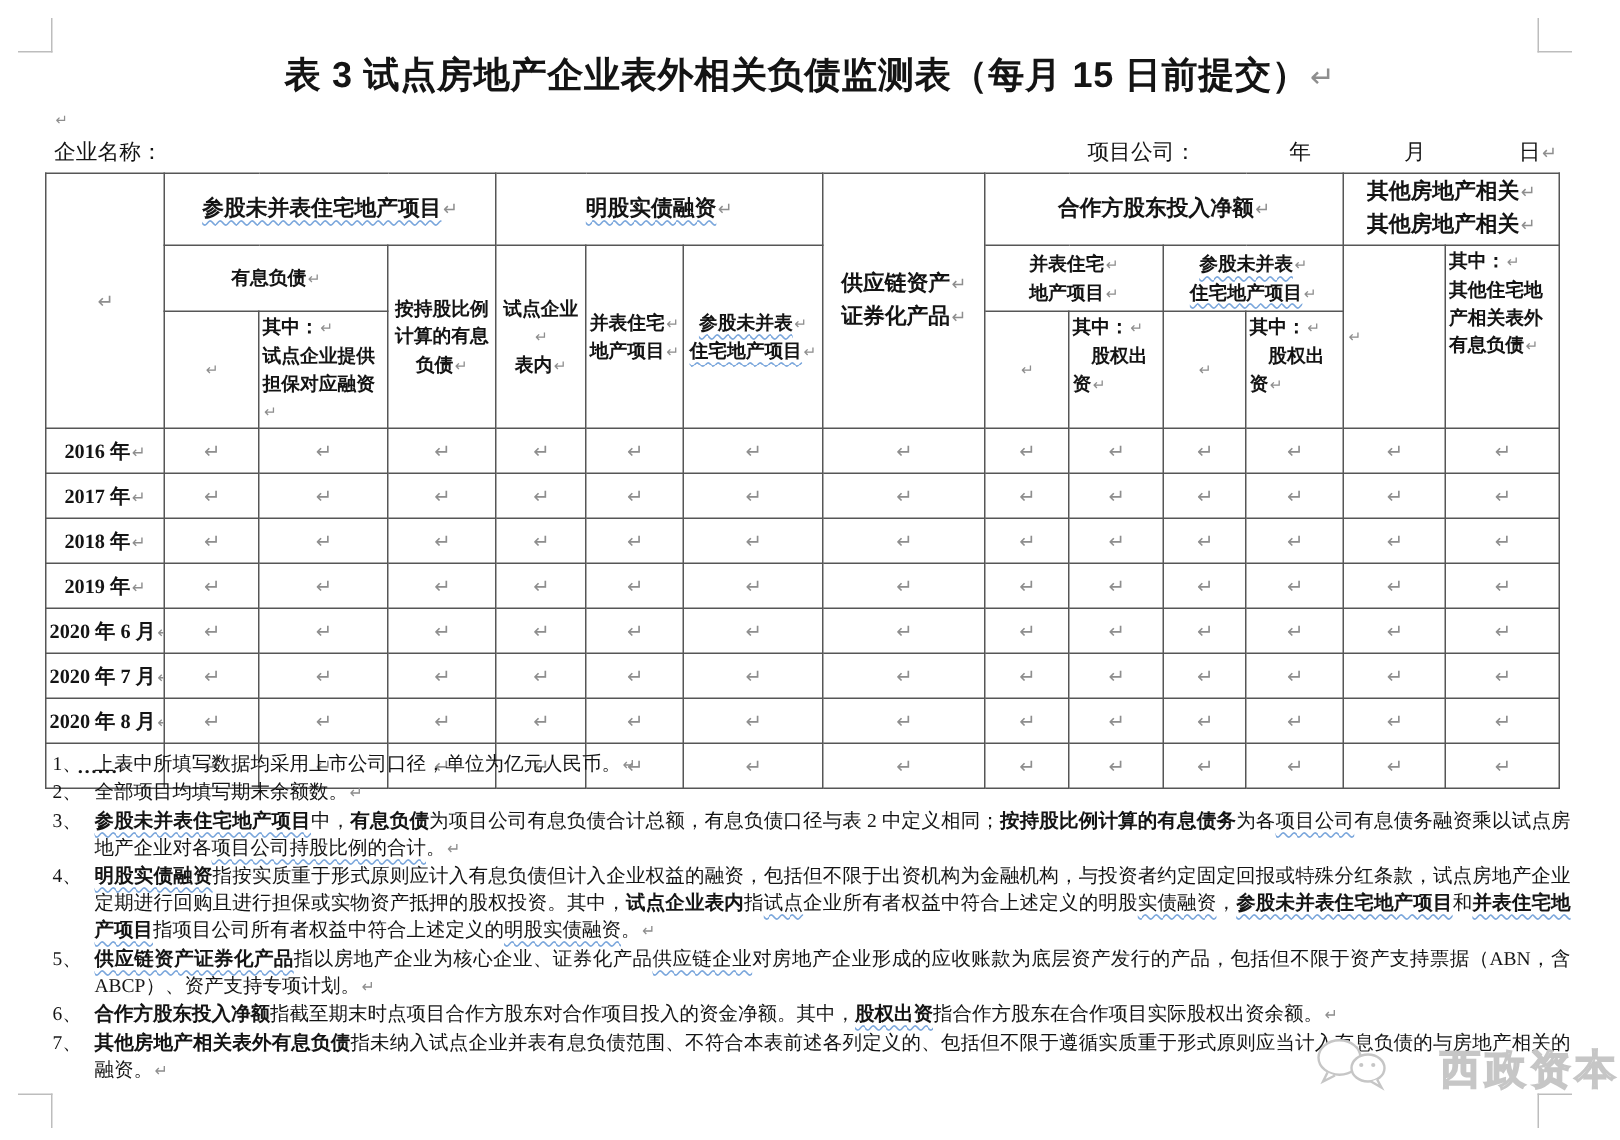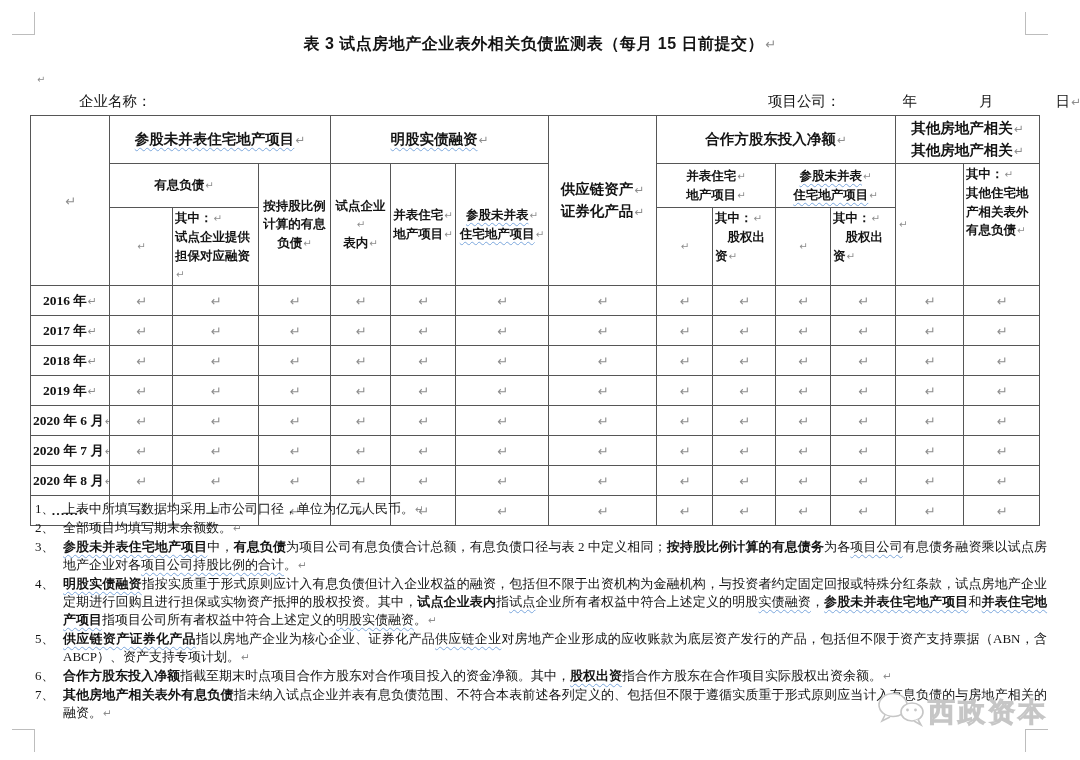--- a/index.html
+++ b/index.html
@@ -11,28 +11,27 @@
   
   .crop{position:absolute; width:22px; height:22px; border:0 solid #bdbdbd;}
   .crop.tl{left:12px; top:12px; border-right-width:1px; border-bottom-width:1px;}
   .crop.tr{right:32px; top:12px; border-left-width:1px; border-bottom-width:1px;}
   .crop.bl{left:12px; bottom:8px; border-right-width:1px; border-top-width:1px;}
   .crop.br{right:32px; bottom:8px; border-left-width:1px; border-top-width:1px;}
 
   .title{
     position:absolute; top:34px; left:0; width:100%; text-align:center;
     font-family:"Liberation Sans","DejaVu Sans",sans-serif;
-    font-weight:bold; font-size:16px; letter-spacing:0.5px; white-space:nowrap;
+    font-weight:bold; font-size:24px; letter-spacing:0.5px; white-space:nowrap;
   }
   .stray-mark{position:absolute; left:36px; top:72px; font-size:12px;}
   .meta{
     position:absolute; top:92px; left:36px; width:1002px;
     display:flex; justify-content:space-between; align-items:baseline;
     font-size:14.5px;
-    margin-left:43px;
   }
   .meta .date-part{display:flex; align-items:baseline;}
   .meta .date-part .unit{display:inline-block; margin-left:62px;}
 
   table.monitor{
     position:absolute; left:30px; top:115px; width:1009px;
     border-collapse:collapse; table-layout:fixed;
   }
   table.monitor th, table.monitor td{
     border:1px solid #565656; padding:1px 2px; overflow:hidden;
@@ -72,21 +71,21 @@
   .note-row{display:flex;}
   .note-num{flex:none; width:28px;}
   .note-text{flex:1; text-align:justify;}
 
   .watermark{
     position:absolute; left:876px; top:690px; display:flex; align-items:center;
   }
   .watermark .wm-text{
     font-family:"Liberation Sans","DejaVu Sans",sans-serif;
     font-size:27px; font-weight:bold; letter-spacing:3px;
-    color:transparent; -webkit-text-stroke:1px #c6c6c6;
+    color:transparent;margin-left:32px; -webkit-text-stroke:1px #c6c6c6;
   }
 </style>
 </head>
 <body>
 
 <div class="page">
 
   <div class="crop tl"></div>
   <div class="crop tr"></div>
   <div class="crop bl"></div>

